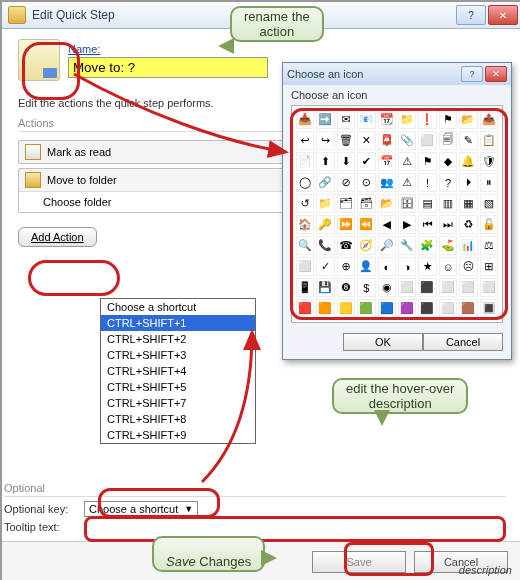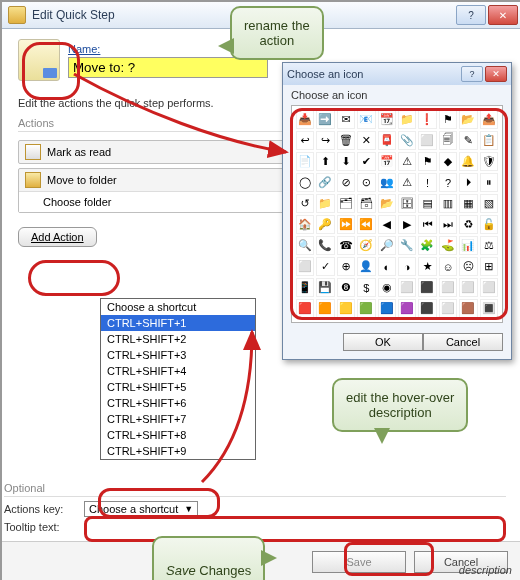--- a/index.html
+++ b/index.html
@@ -43,21 +43,21 @@
   .picker .ptitle .spacer { flex:1;}
   .picker .pwinbtn { width:20px; height:14px; margin-left:2px; border:1px solid #8aa5c6; background:linear-gradient(#edf3fb,#cadcf3); border-radius:2px; font-size:9px; display:flex; align-items:center; justify-content:center; color:#2b3d57;}
   .picker .pwinbtn.close { background:linear-gradient(#f3a0a0,#d24a3e); color:#fff; border-color:#a83a30;}
   .picker .plabel { padding:4px 8px 0 8px; color:#333;}
   .picker .grid { margin:4px 8px 6px 8px; background:#fff; border:1px solid #b0b0b0; padding:3px; }
   .picker .grow { display:flex;}
   .picker .gcell { width:17px; height:17px; margin:1px; border:1px solid #eee; display:flex; align-items:center; justify-content:center; font-size:11px;}
   .picker .pfoot { display:flex; justify-content:flex-end; padding:4px 8px 8px 8px;}
   .picker .pbtn { min-width:62px; text-align:center; padding:2px 8px; border:1px solid #8a8a8a; background:linear-gradient(#fdfdfd,#e4e4e4); font-size:11px;}
   
-  .callout { position:absolute; background:linear-gradient(#f2f7ed,#dbe9cf); border:2px solid #7fa05b; border-radius:10px; padding:10px 12px; font-size:13px; text-align:center; z-index:6; color:#30451b;}
+  .callout { position:absolute; background:linear-gradient(#f2f7ed,#dbe9cf); border:2px solid #7fa05b; border-radius:10px; padding:1px 12px; font-size:13px; text-align:center; z-index:6; color:#30451b;}
   .callout .tail { position:absolute; width:0; height:0; }
   .callout.c1 { left:228px; top:4px; }
   .callout.c1 .tail { left:-14px; top:30px; border-top:8px solid transparent; border-bottom:8px solid transparent; border-right:16px solid #7fa05b;}
   .callout.c2 { left:330px; top:376px; }
   .callout.c2 .tail { left:40px; bottom:-14px; border-left:8px solid transparent; border-right:8px solid transparent; border-top:16px solid #7fa05b;}
   .callout.c3 { left:150px; top:534px; }
   .callout.c3 .tail { right:-14px; top:12px; border-top:8px solid transparent; border-bottom:8px solid transparent; border-left:16px solid #7fa05b;}
   .ring { position:absolute; border:3px solid #cc2020; border-radius:18px; z-index:5; pointer-events:none;}
   .arrow-svg { position:absolute; z-index:5; pointer-events:none;}
 </style>
@@ -98,39 +98,38 @@
       </div>
     <div class="action-sub">Choose folder</div>
   </div>
 
   <div class="add-action">Add Action</div>
 </div>
 
 <div class="optional-area">
   <div class="groupline">Optional</div>
   <div class="opt-row">
-    <div class="opt-label">Actions key:</div>
+    <div class="opt-label">Optional key:</div>
     <div class="combo">
       <span>Choose a shortcut</span>
       <span class="arrow">▼</span>
     </div>
   </div>
   <div class="opt-row">
     <div class="opt-label">Tooltip text:</div>
   </div>
 </div>
 
 <div class="shortcut-list" id="shortcut-list">
     <div>Choose a shortcut</div>
     <div class="sel">CTRL+SHIFT+1</div>
     <div>CTRL+SHIFT+2</div>
     <div>CTRL+SHIFT+3</div>
     <div>CTRL+SHIFT+4</div>
     <div>CTRL+SHIFT+5</div>
-    <div>CTRL+SHIFT+6</div>
     <div>CTRL+SHIFT+7</div>
     <div>CTRL+SHIFT+8</div>
     <div>CTRL+SHIFT+9</div>
   </div>
 
 <div class="footer">
   <div class="fbtn save">Save</div>
   <div class="fbtn">Cancel</div>
 </div>
 <div class="logo">description</div>

